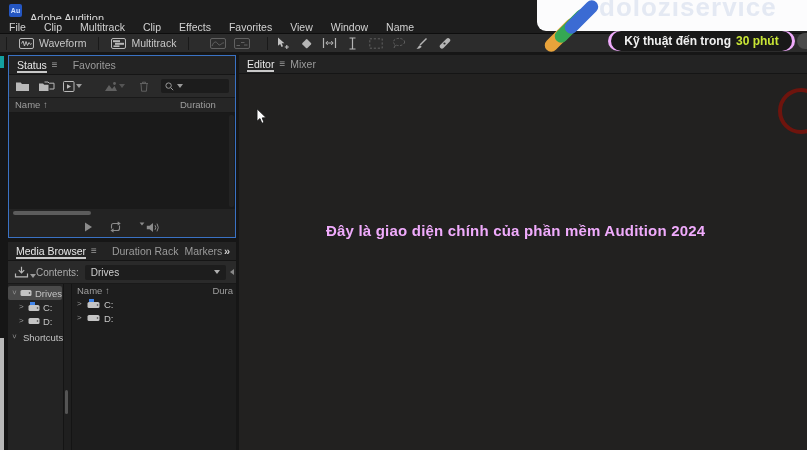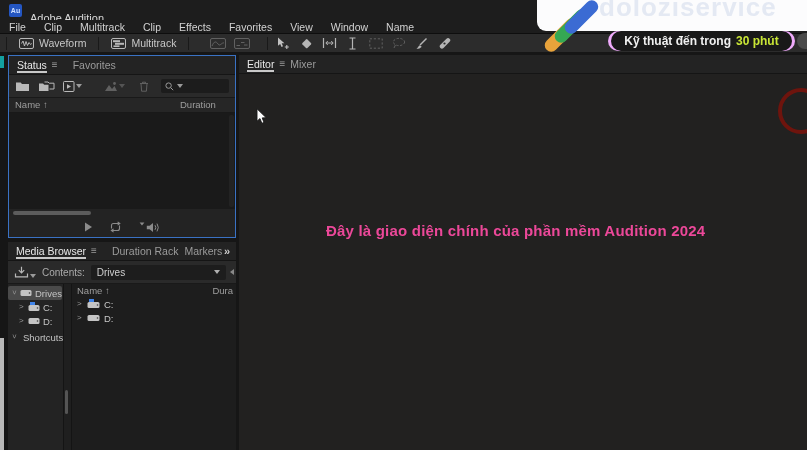--- a/index.html
+++ b/index.html
@@ -58,21 +58,21 @@
   .file-list{flex:1;background:#1a1a1a;position:relative;}
   .vtrack{position:absolute;right:1px;top:2px;bottom:2px;width:5px;background:#232323;border-radius:2px;}
   .hscroll{height:8px;background:#232323;display:flex;align-items:center;padding:0 4px;flex:0 0 auto;}
   .hscroll-thumb{width:78px;height:4px;background:#5c5c5c;border-radius:2px;}
   .transport{height:20px;display:flex;align-items:center;justify-content:center;gap:16px;flex:0 0 auto;}
 
   
   #media-panel{left:8px;top:242px;width:228px;height:208px;}
   .contents-row{height:22px;background:#2a2a2a;display:flex;align-items:center;gap:6px;
     padding:0 10px 0 6px;border-bottom:1px solid #191919;flex:0 0 auto;position:relative;}
-  .contents-label{color:#ababab;font-size:10px;margin-left:28px;}
+  .contents-label{color:#ababab;font-size:10px;margin-left:22px;}
   .dropdown{flex:1;height:15px;background:#1d1d1d;border-radius:2px;display:flex;align-items:center;
     justify-content:space-between;padding:0 6px;}
   .dropdown .dd-value{color:#cfcfcf;font-size:10px;}
   .panel-scroll-arrow{position:absolute;right:2px;top:8px;width:0;height:0;
     border-top:3px solid transparent;border-bottom:3px solid transparent;border-right:4px solid #8a8a8a;}
   .mb-body{flex:1;display:flex;min-height:0;}
   .tree{width:55px;padding-top:2px;overflow:hidden;flex:0 0 auto;}
   .tree-row{height:14px;display:flex;align-items:center;gap:3px;padding-left:3px;
     font-size:9.5px;color:#c4c4c4;white-space:nowrap;overflow:hidden;}
   .tree-row.selected{background:#4a4a4a;border-radius:2px;margin-right:1px;}
@@ -87,21 +87,21 @@
   .mb-header .c-name{position:absolute;left:5px;top:1px;}
   .mb-header .c-dura{position:absolute;right:3px;top:1px;}
   .mb-row{height:14px;display:flex;align-items:center;gap:4px;padding-left:5px;
     font-size:9.5px;color:#c8c8c8;}
   .row-label{white-space:nowrap;}
 
   
   #editor-panel{left:239px;top:55px;width:568px;height:395px;overflow:hidden;}
   .editor-body{flex:1;background:#222120;position:relative;overflow:hidden;}
   .annotation{position:absolute;left:87px;top:148px;font-size:15px;font-weight:bold;
-    color:#ec4899;white-space:nowrap;letter-spacing:.2px;}
+    color:#f0abfc;white-space:nowrap;letter-spacing:.2px;}
   .red-circle{position:absolute;left:539px;top:14px;width:46px;height:46px;border-radius:50%;
     border:4px solid #6e140d;box-sizing:border-box;}
   .cursor{position:absolute;left:17px;top:34px;}
 
   
   .watermark-area{position:absolute;left:537px;top:0;width:270px;height:31px;background:#fcfcfd;
     border-bottom-left-radius:9px;overflow:hidden;z-index:5;}
   .watermark-text{position:absolute;left:62px;top:-8px;font-size:26px;font-weight:bold;
     color:#e4e9f3;letter-spacing:1px;white-space:nowrap;}
   .logo-bar{position:absolute;width:13px;height:42px;border-radius:7px;transform:rotate(45deg);z-index:6;}

